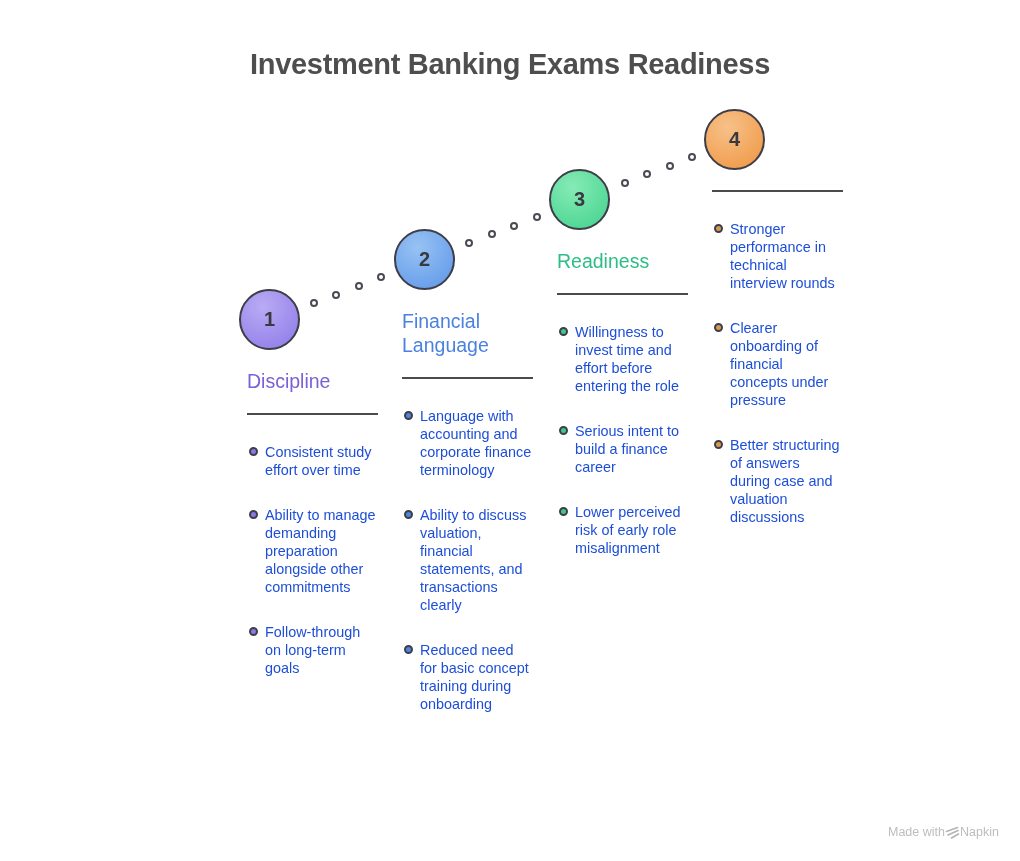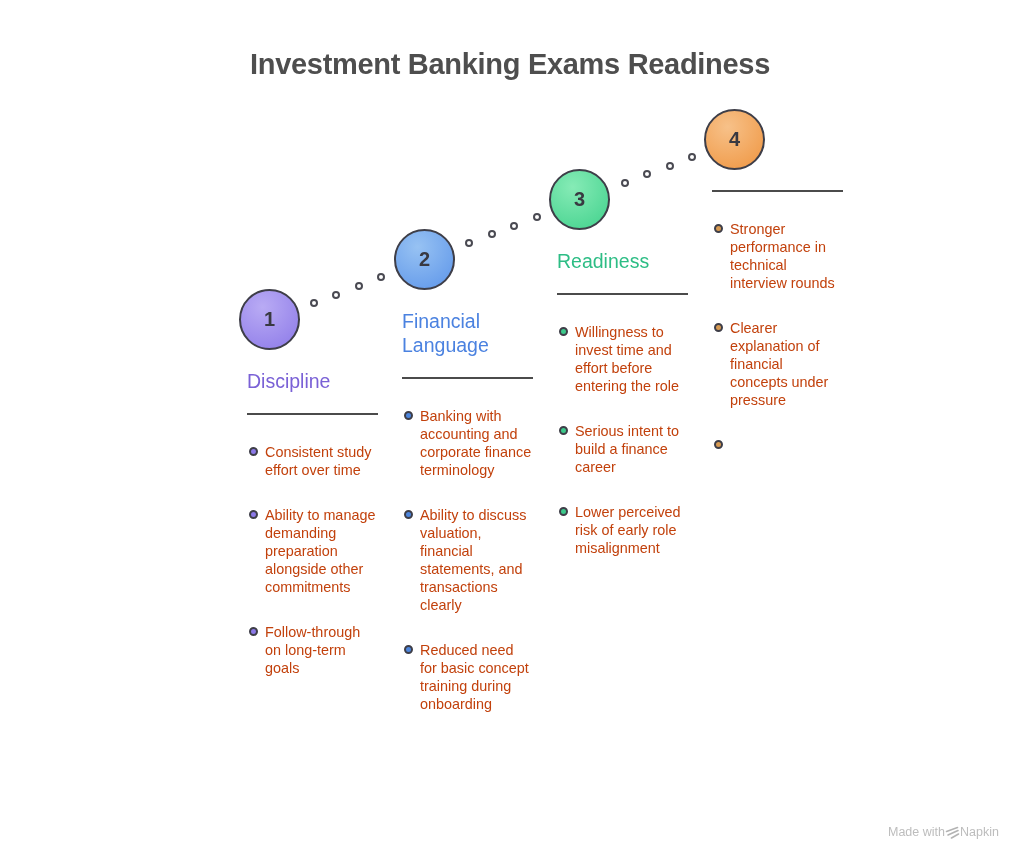--- a/index.html
+++ b/index.html
@@ -26,21 +26,21 @@
   }
   .circle span{font-size:20px;font-weight:700;color:#393941;}
   .step h2{
     margin:19px 0 0 0;font-size:19.5px;line-height:24px;font-weight:400;
     color:var(--accent);
   }
   .divider{margin-top:20px;width:131px;border-top:2px solid #4b4b4b;}
   .step ul{list-style:none;margin:28px 0 0 0;padding:0;}
   .step li{
     position:relative;padding-left:18px;margin-bottom:27px;
-    font-size:14.4px;line-height:18px;color:#c2410c;max-width:113px;
+    font-size:14.4px;line-height:18px;color:#1d4ed8;max-width:113px;
   }
   .bdot{
     position:absolute;left:2px;top:4px;width:5px;height:5px;
     border:2px solid #3e3e48;border-radius:50%;background:var(--bullet);
   }
   .footer{
     position:absolute;left:888px;top:825px;display:flex;align-items:center;
     font-size:12.5px;color:#bdbdbd;
   }
   .footer svg{display:block;}
@@ -84,21 +84,21 @@
     </ul>
   </section>
 
   <section class="step" style="left: 402px; top: 229px; --accent: #4b82e0; --grad-a: #97c2f3; --grad-b: #5d95e9; --bullet: #4d86dd;">
     <div class="circle">
       <span>2</span>
     </div>
     <h2>Financial Language</h2>
     <div class="divider"></div>
     <ul>
-      <li><span class="bdot"></span><span>Banking with accounting and corporate finance terminology</span></li>
+      <li><span class="bdot"></span><span>Language with accounting and corporate finance terminology</span></li>
       <li><span class="bdot"></span><span>Ability to discuss valuation, financial statements, and transactions clearly</span></li>
       <li><span class="bdot"></span><span>Reduced need for basic concept training during onboarding</span></li>
     </ul>
   </section>
 
   <section class="step" style="left: 557px; top: 169px; --accent: #2dbd85; --grad-a: #86ebb6; --grad-b: #41d18c; --bullet: #3cc98b;">
     <div class="circle">
       <span>3</span>
     </div>
     <h2>Readiness</h2>
@@ -110,22 +110,22 @@
     </ul>
   </section>
 
   <section class="step" style="left: 712px; top: 109px; --accent: #e3883a; --grad-a: #f7c189; --grad-b: #ef9540; --bullet: #d79a52;">
     <div class="circle">
       <span>4</span>
     </div>
     <div class="divider"></div>
     <ul>
       <li><span class="bdot"></span><span>Stronger performance in technical interview rounds</span></li>
-      <li><span class="bdot"></span><span>Clearer explanation of financial concepts under pressure</span></li>
-      <li><span class="bdot"></span></li>
+      <li><span class="bdot"></span><span>Clearer onboarding of financial concepts under pressure</span></li>
+      <li><span class="bdot"></span><span>Better structuring of answers during case and valuation discussions</span></li>
     </ul>
   </section>
 
   <div class="footer">
     <span>Made with</span>
     <span>
       <svg width="15" height="13" viewBox="0 0 15 13">
         <g stroke="#b3b3b3" stroke-width="1.6" stroke-linecap="round" fill="none">
           <path d="M1.5 5.5 L12.5 1.5"></path>
           <path d="M3 9 L13 4.5"></path>

